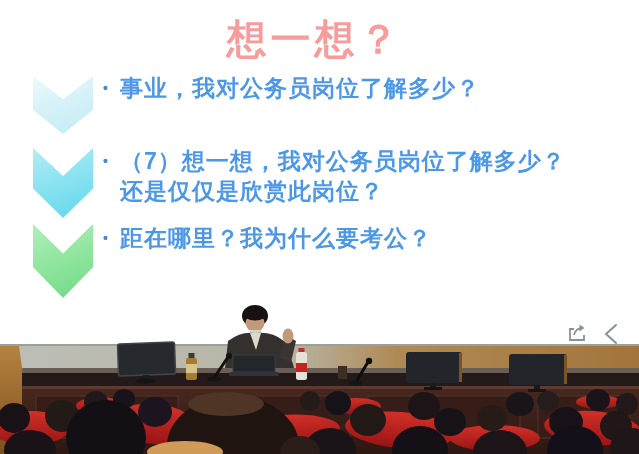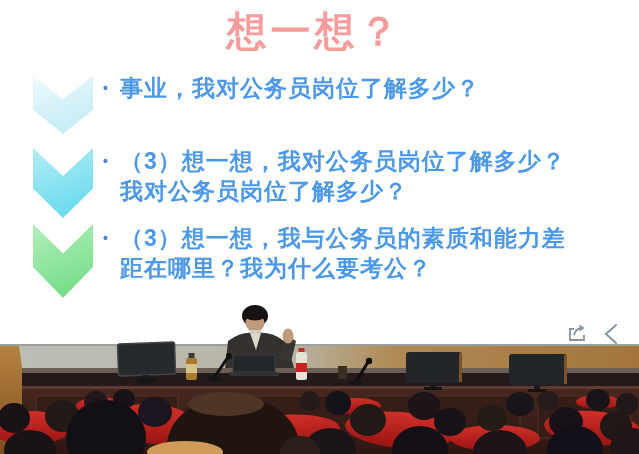--- a/index.html
+++ b/index.html
@@ -1,19 +1,19 @@
 <!DOCTYPE html>
 <html><head>
 <meta charset="utf-8">
 <style>
   html,body{margin:0;padding:0;background:#fff;}
   #stage{position:relative;width:639px;height:454px;background:#ffffff;overflow:hidden;
          font-family:"Liberation Sans",sans-serif;}
   
-  .slide-title{position:absolute;top:4px;left:0;width:100%;text-align:center;
+  .slide-title{position:absolute;top:12px;left:0;width:100%;text-align:center;
     padding-right:10px;box-sizing:border-box;
     font-size:40px;font-weight:bold;letter-spacing:4px;color:#f79b9b;}
   .chev{position:absolute;left:33px;width:60px;
     clip-path:polygon(0 0,50% 40%,100% 0,100% 58%,50% 100%,0 58%);}
   .chev-1{top:76px;height:58px;background:linear-gradient(160deg,#eefafc 0%,#d6f2f8 45%,#c2ebf5 100%);}
   .chev-2{top:148px;height:70px;background:linear-gradient(160deg,#b4ecf5 0%,#8ce3f1 45%,#5ed7ec 100%);}
   .chev-3{top:224px;height:74px;background:linear-gradient(160deg,#b2eebc 0%,#92e6a0 45%,#6eda84 100%);}
   .bullet{position:absolute;left:120px;width:475px;color:#4b97e8;
     font-size:23px;line-height:30px;font-weight:700;letter-spacing:1px;}
   .bullet .marker{position:absolute;left:-17px;top:8px;font-size:14px;color:#4a86c8;line-height:14px;}
@@ -35,26 +35,25 @@
   <div class="chev chev-1"></div>
   <div class="chev chev-2"></div>
   <div class="chev chev-3"></div>
 
   <div class="bullet b1">
     <span class="marker">•</span>
     <div>事业，我对公务员岗位了解多少？</div>
   </div>
   <div class="bullet b2">
     <span class="marker">•</span>
-    <div>（3）想一想，我对公务员岗位了解多少？</div>
-    <div>我对公务员岗位了解多少？</div>
+    <div>（7）想一想，我对公务员岗位了解多少？</div>
+    <div>还是仅仅是欣赏此岗位？</div>
   </div>
   <div class="bullet b3">
     <span class="marker">•</span>
-    <div>（3）想一想，我与公务员的素质和能力差</div>
     <div>距在哪里？我为什么要考公？</div>
   </div>
 
   <svg class="photo-svg" viewBox="0 0 639 154" preserveAspectRatio="none">
     <defs>
       <linearGradient id="wallG" x1="0" y1="0" x2="1" y2="0">
         <stop offset="0" stop-color="#bcbeb6"></stop>
           <stop offset="0.45" stop-color="#b8b5a6"></stop>
         <stop offset="0.62" stop-color="#b08a54"></stop>
           <stop offset="1" stop-color="#a3753c"></stop>

